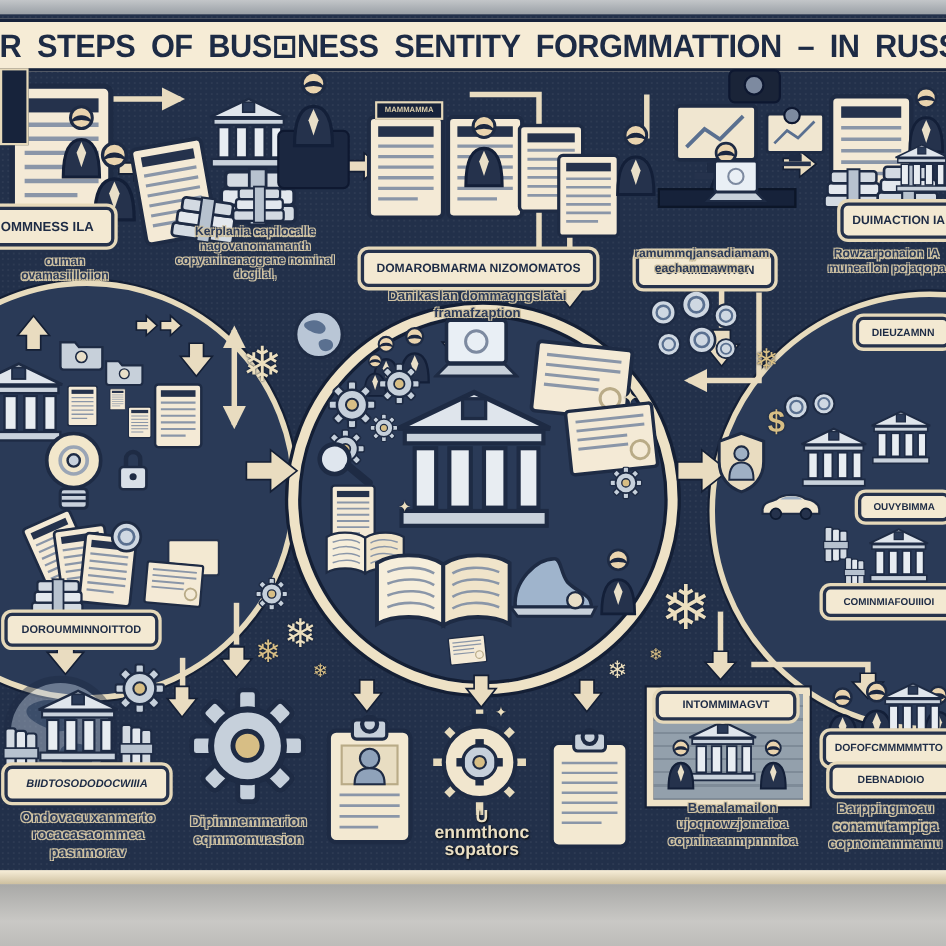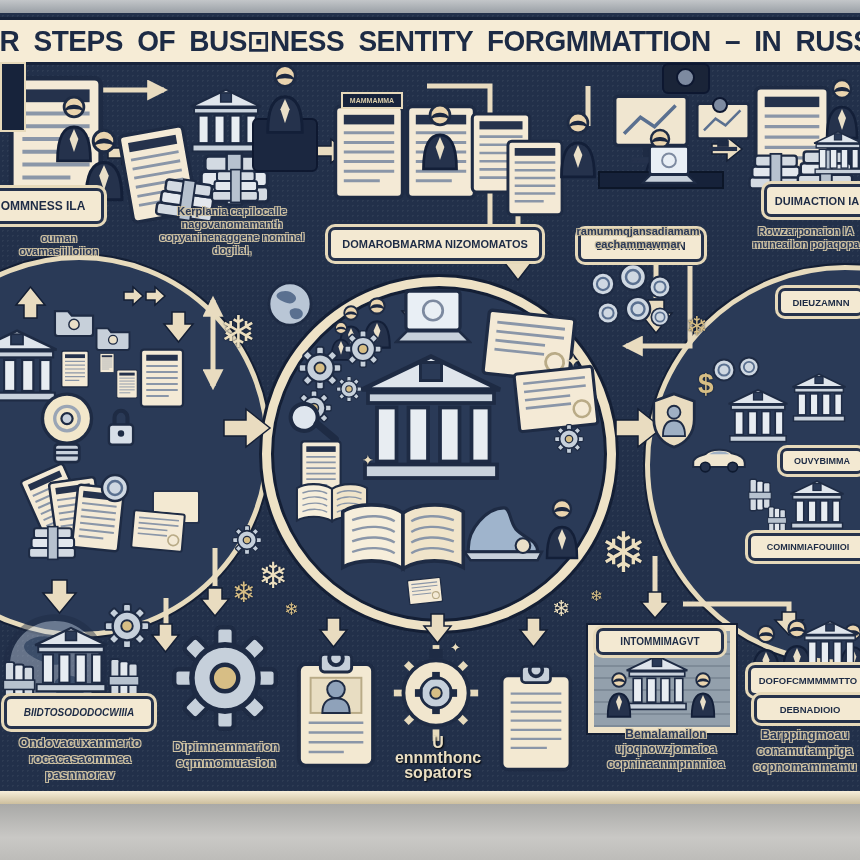--- a/index.html
+++ b/index.html
@@ -298,20 +298,22 @@
     </svg>
   <svg class="abs icon" style="left:470px;top:99px;width:62px;height:82px;">
       <use href="#sym-doc"></use>
     </svg>
   <svg class="abs icon" style="left:506px;top:117px;width:58px;height:96px;">
       <use href="#sym-doc"></use>
     </svg>
   <div class="abs label-box" style="left:328px;top:214px;width:208px;height:28px;font-size:11px;">
     <span>DOMAROBMARMA NIZOMOMATOS</span>
     </div>
+  <div class="abs cap cap-dark" style="left:320px;top:249px;width:228px;font-size:12px;line-height:15px;">Danikaslan dommagngslatai
+framafzaption</div>
 
   <svg class="abs icon" style="left:556px;top:83px;width:44px;height:98px;">
       <use href="#sym-person"></use>
     </svg>
   <svg class="abs icon" style="left:610px;top:80px;width:82px;height:72px;">
       <use href="#sym-monitor"></use>
     </svg>
   <svg class="abs icon" style="left:640px;top:107px;width:40px;height:78px;">
       <use href="#sym-person"></use>
     </svg>
@@ -391,20 +393,23 @@
   <svg class="abs icon" style="left:100px;top:460px;width:30px;height:30px;">
       <use href="#sym-coin"></use>
     </svg>
   <div class="abs card" style="left:152px;top:477px;width:44px;height:30px;"></div>
   <svg class="abs icon" style="left:130px;top:498px;width:56px;height:40px;transform:rotate(5deg);">
       <use href="#sym-cert"></use>
     </svg>
   <svg class="abs icon" style="left:20px;top:512px;width:64px;height:36px;">
       <use href="#sym-money"></use>
     </svg>
+  <div class="abs label-box" style="left:4px;top:544px;width:134px;height:25px;font-size:10px;">
+    <span>DOROUMMINNOITTOD</span>
+    </div>
 
   <svg class="abs icon" style="left:266px;top:267px;width:48px;height:48px;">
       <use href="#sym-globe"></use>
     </svg>
 
   <svg class="abs icon" style="left:394px;top:275px;width:78px;height:58px;">
       <use href="#sym-laptop"></use>
     </svg>
   <svg class="abs icon" style="left:336px;top:287px;width:30px;height:56px;">
       <use href="#sym-person"></use>

